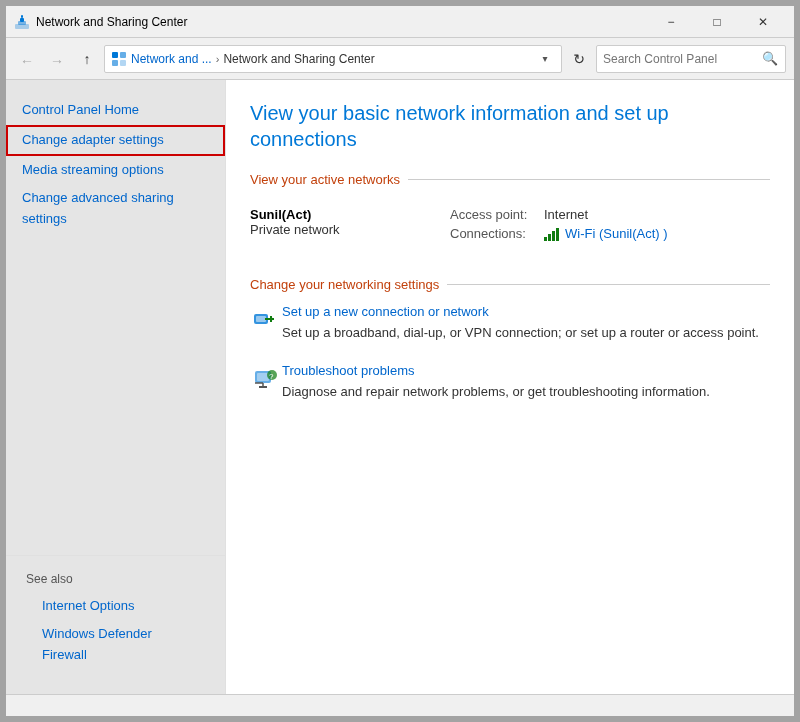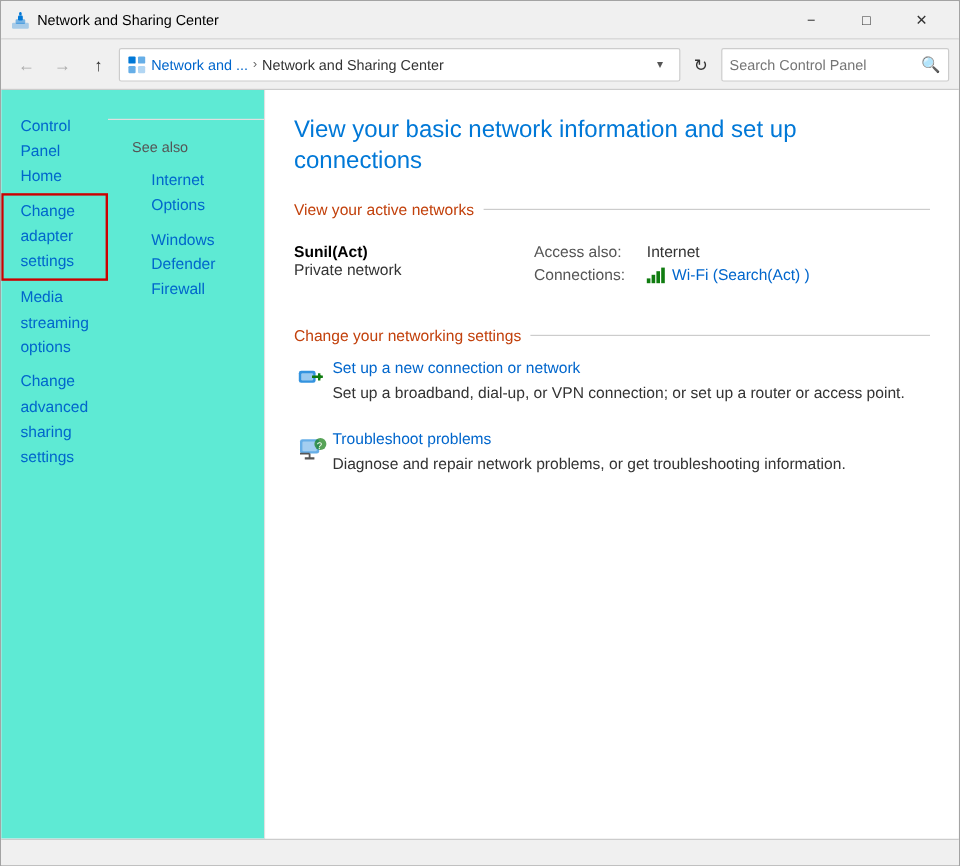--- a/index.html
+++ b/index.html
@@ -10,21 +10,21 @@
       width: 800px;
       height: 722px;
       overflow: hidden;
     }
 
     
     .window {
       width: 800px;
       height: 722px;
       background: #fff;
-      border: 1px solid #a3a3a3;
+      border: 6px solid #a3a3a3;
       display: flex;
       flex-direction: column;
     }
 
     .title-bar {
       background: #f0f0f0;
       height: 32px;
       display: flex;
       align-items: center;
       padding: 0 8px;
@@ -186,25 +186,25 @@
     .main-area {
       flex: 1;
       display: flex;
       overflow: hidden;
     }
 
     
     .sidebar {
       width: 220px;
       flex-shrink: 0;
-      background: #5eead4;
+      background: #e5e5e5;
       border-right: 1px solid #e0e0e0;
       padding: 16px 0;
       display: flex;
-      flex-direction: row;
+      flex-direction: column;
     }
 
     .sidebar-nav {
       flex: 1;
     }
 
     .sidebar-link {
       display: block;
       padding: 4px 16px;
       color: #0066cc;
@@ -464,33 +464,33 @@
       </div>
 
       <div class="networks-table">
         <div class="network-row">
           <div class="network-name-col">
             <div class="network-name">Sunil(Act)</div>
             <div class="network-type">Private network</div>
           </div>
           <div class="network-details-col">
             <div class="network-detail-row">
-              <span class="detail-label">Access also:</span>
+              <span class="detail-label">Access point:</span>
               <span class="detail-value">Internet</span>
             </div>
             <div class="network-detail-row">
               <span class="detail-label">Connections:</span>
 
               <span class="wifi-icon">
                 <span class="wifi-bar" style="height:4px;"></span>
                 <span class="wifi-bar" style="height:7px;"></span>
                 <span class="wifi-bar" style="height:10px;"></span>
                 <span class="wifi-bar" style="height:13px;"></span>
               </span>
-              <a class="wifi-link">Wi-Fi (Search(Act) )</a>
+              <a class="wifi-link">Wi-Fi (Sunil(Act) )</a>
             </div>
           </div>
         </div>
       </div>
 
       <div class="section-header">
         <span>Change your networking settings</span>
       </div>
 
       <div class="settings-item">

